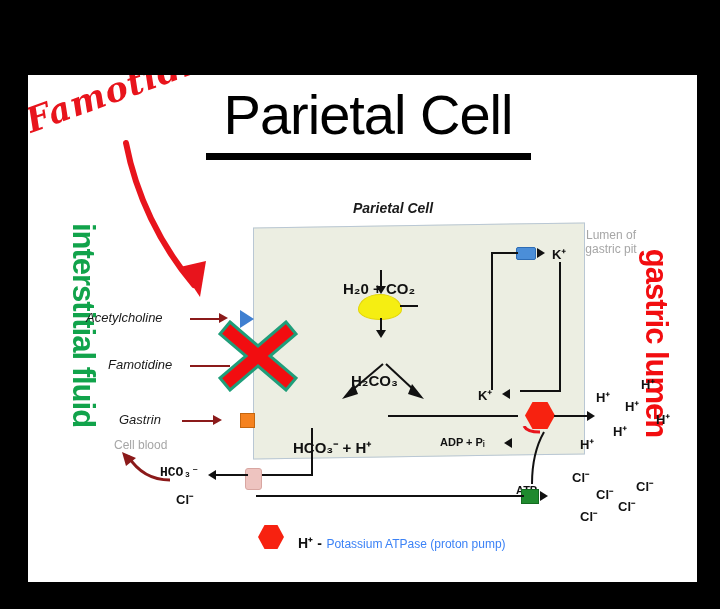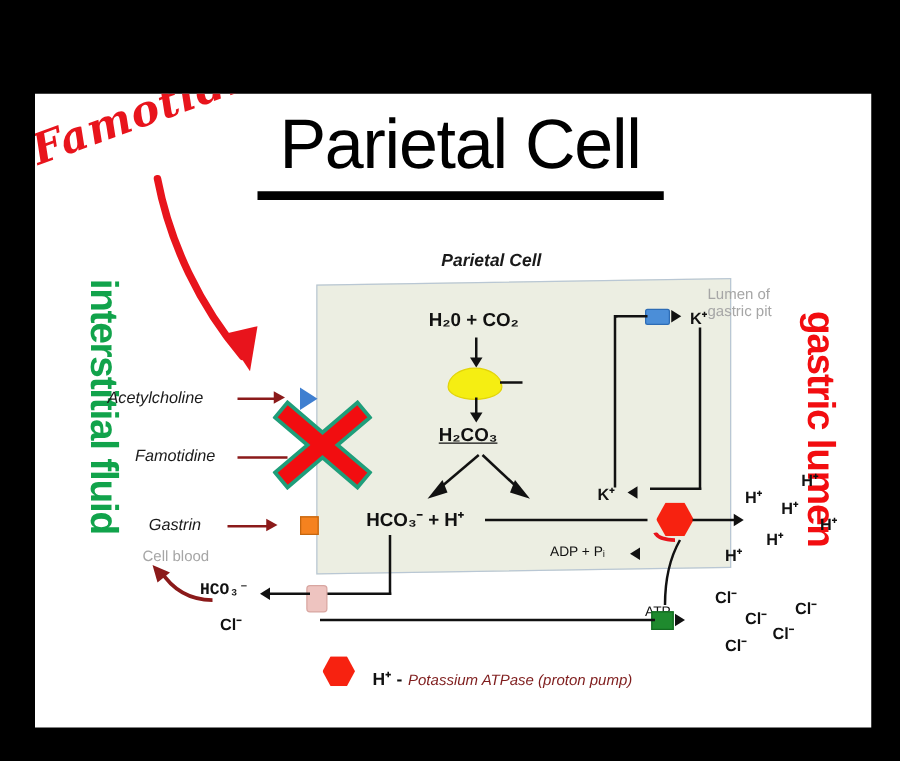--- a/index.html
+++ b/index.html
@@ -31,24 +31,24 @@
 
   
   #diagram{left:60px;top:125px;width:600px;height:360px;}
 
   #cell-caption{left:265px;top:0px;font-size:14px;font-weight:bold;
       font-style:italic;color:#1a1a1a;}
   #cell-box{left:165px;top:25px;width:330px;height:230px;
       background:#eceee2;border:1px solid #b9c7d4;
       transform:skewY(-0.9deg);}
 
-  .chem{font-weight:bold;color:#111;font-size:15px;white-space:nowrap;}
-  .small{font-size:11px;font-weight:normal;color:#111;}
+  .chem{font-weight:bold;color:#111;font-size:15px;white-space:nowrap;margin-top:32px;}
+  .small{font-size:11px;font-weight:bold;color:#111;}
   .enz{font-size:13px;color:#222;line-height:1.15;}
-  .grey{color:#a6a6a6;font-size:12px;line-height:1.2;}
+  .grey{color:#a6a6a6;font-size:12px;line-height:1.2;text-align:center;}
 
   .ion{font-size:13px;font-weight:bold;color:#111;}
 
   .lbl{font-size:13px;color:#1a1a1a;white-space:nowrap;font-style:italic;}
 
   
   .hline{background:#111;height:2px;}
   .vline{background:#111;width:2px;}
   .arrowR{width:0;height:0;border-top:5px solid transparent;
           border-bottom:5px solid transparent;border-left:8px solid #111;}
@@ -73,21 +73,21 @@
   .blob{width:42px;height:24px;background:#f5ee12;border:1px solid #e2d40a;
       border-radius:50% 50% 50% 50%/60% 60% 40% 40%;}
 
   
   #bigx{left:130px;top:120px;width:80px;height:72px;}
 
   
   #legend{left:170px;top:325px;}
   #legend-text{left:210px;top:333px;}
   #legend-text .t1{font-size:14px;font-weight:bold;color:#111;}
-  #legend-text .t2{font-size:12px;color:#7f1d1d;font-style:italic;}
+  #legend-text .t2{font-size:12px;color:#3b82f6;}
 </style>
 </head>
 <body>
 
 <div id="slide">
 
   <div class="abs nosel" id="title">Parietal Cell</div>
   <div class="abs" id="title-rule"></div>
 
   <div class="abs nosel" id="famotidine">Famotidine</div>
@@ -133,21 +133,21 @@
     <div class="abs nosel chem" style="left:255px;top:48px;">H₂0 + CO₂</div>
     <div class="abs vline" style="left:292px;top:70px;height:18px;"></div>
     <div class="abs arrowD" style="left:288px;top:86px;"></div>
 
     <div class="abs blob" style="left:270px;top:94px;"></div>
     <div class="abs hline" style="left:312px;top:105px;width:18px;"></div>
 
     <div class="abs vline" style="left:292px;top:118px;height:14px;"></div>
     <div class="abs arrowD" style="left:288px;top:130px;"></div>
 
-    <div class="abs nosel chem" style="left:263px;top:140px;text-decoration:underline;">H₂CO₃</div>
+    <div class="abs nosel chem" style="left:263px;top:140px;">H₂CO₃</div>
 
     <svg class="abs" style="left:240px;top:162px;" width="110" height="42">
       <line x1="55" y1="2" x2="22" y2="30" stroke="#111" stroke-width="2"></line>
       <polygon points="14,37 26,22 30,32" fill="#111"></polygon>
       <line x1="58" y1="2" x2="88" y2="30" stroke="#111" stroke-width="2"></line>
       <polygon points="96,37 84,22 80,32" fill="#111"></polygon>
     </svg>
 
     <div class="abs nosel chem" style="left:205px;top:205px;">HCO₃⁻  +  H⁺</div>
 

